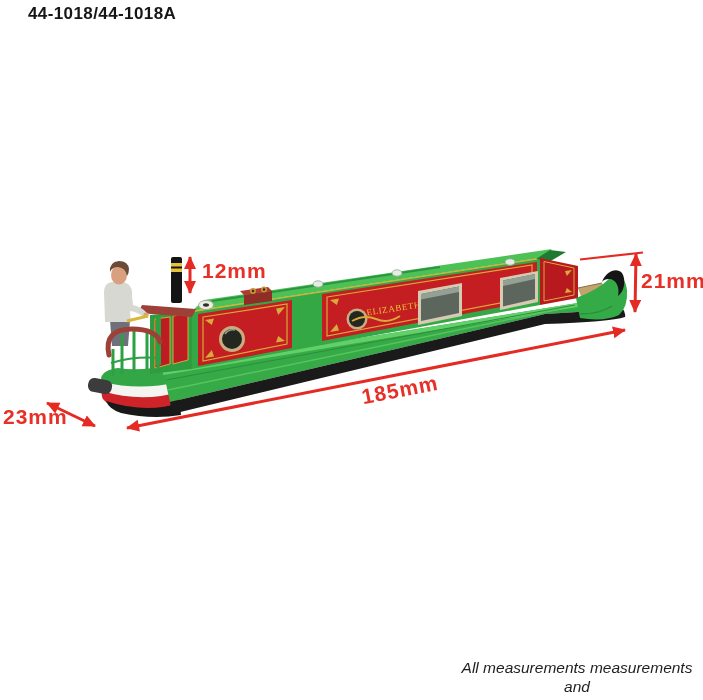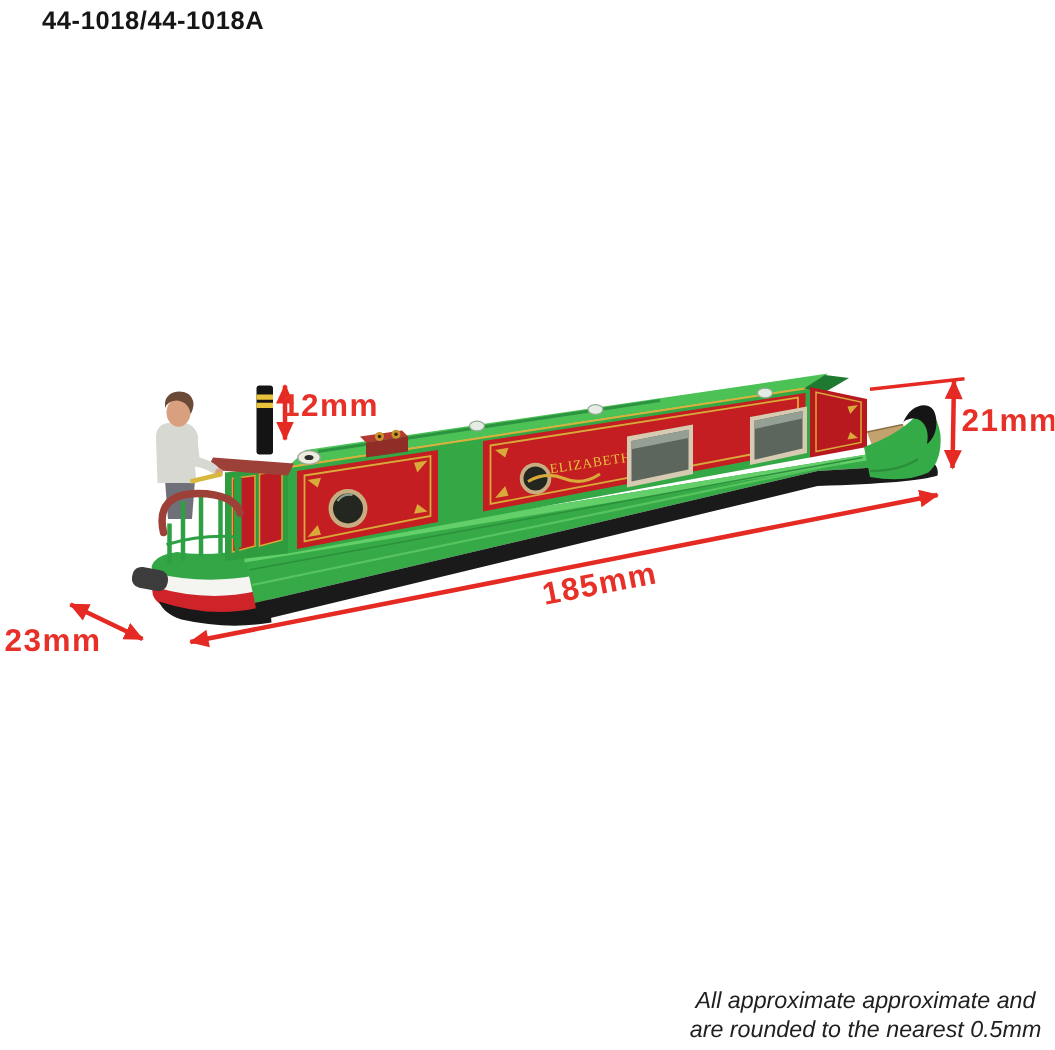--- a/index.html
+++ b/index.html
@@ -3,25 +3,25 @@
 <meta charset="utf-8">
 <style>
   html,body{margin:0;padding:0;background:#ffffff;}
   .stage{position:relative;width:703px;height:700px;background:#ffffff;overflow:hidden;
          font-family:"Liberation Sans",sans-serif;}
   .title-block{position:absolute;left:28px;top:4px;color:#161616;font-weight:bold;
                font-size:17px;line-height:20px;letter-spacing:.4px;}
   svg.boat{position:absolute;left:0;top:0;}
   .dim{position:absolute;color:#e63028;font-weight:bold;font-size:21px;letter-spacing:1px;
        white-space:nowrap;}
-  .dim-12{left:188px;top:259px;}
+  .dim-12{left:202px;top:259px;}
   .dim-21{left:641px;top:269px;}
   .dim-185{left:358px;top:378px;width:84px;text-align:center;
            transform:rotate(-11deg);transform-origin:50% 50%;}
-  .dim-23{left:3px;top:416px;}
+  .dim-23{left:3px;top:405px;}
   .footnote{position:absolute;left:458px;top:658px;width:238px;text-align:center;
             font-style:italic;font-size:15.5px;line-height:19px;color:#1f1f1f;}
 </style>
 </head>
 <body>
 
 <div class="stage">
 
   <div class="title-block">
     <div>44-1018/44-1018A</div>
@@ -172,17 +172,17 @@
       <line x1="47" y1="403" x2="95" y2="426" stroke-width="3" marker-start="url(#ahS)" marker-end="url(#ahE)"></line>
     </g>
   </svg>
 
   <div class="dim dim-12">12mm</div>
   <div class="dim dim-21">21mm</div>
   <div class="dim dim-185">185mm</div>
   <div class="dim dim-23">23mm</div>
 
   <div class="footnote">
-    <div>All approximate approximate and</div>
+    <div>All measurements measurements and</div>
     <div>are rounded to the nearest 0.5mm</div>
   </div>
 
 </div>
 
 </body></html>

